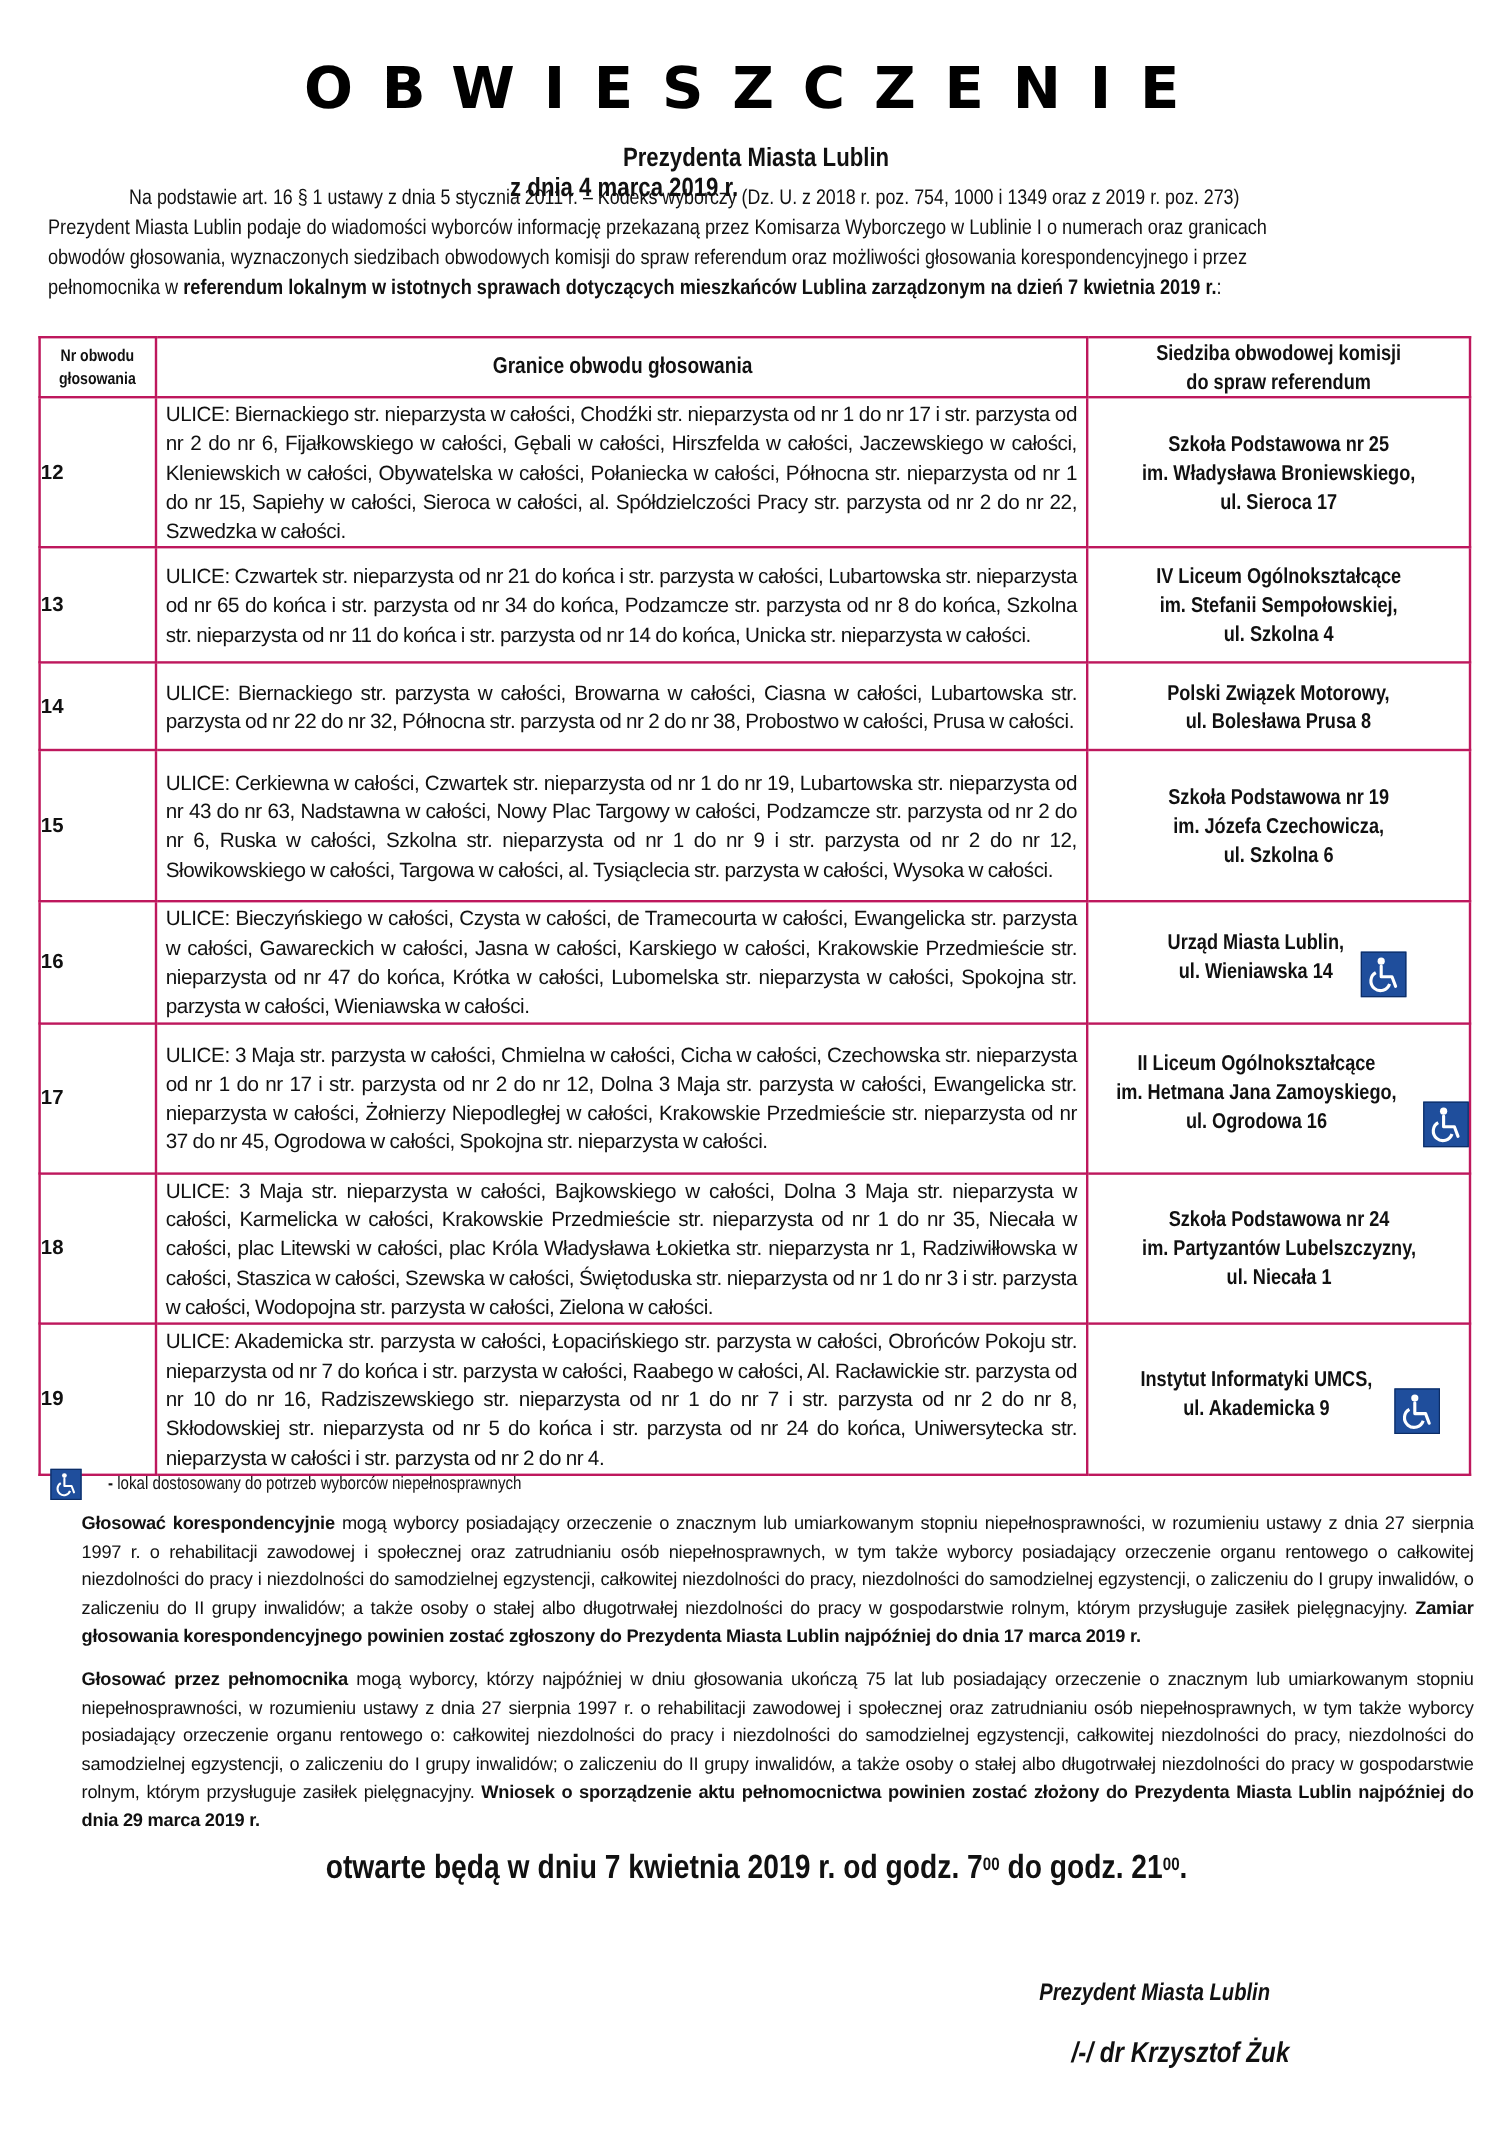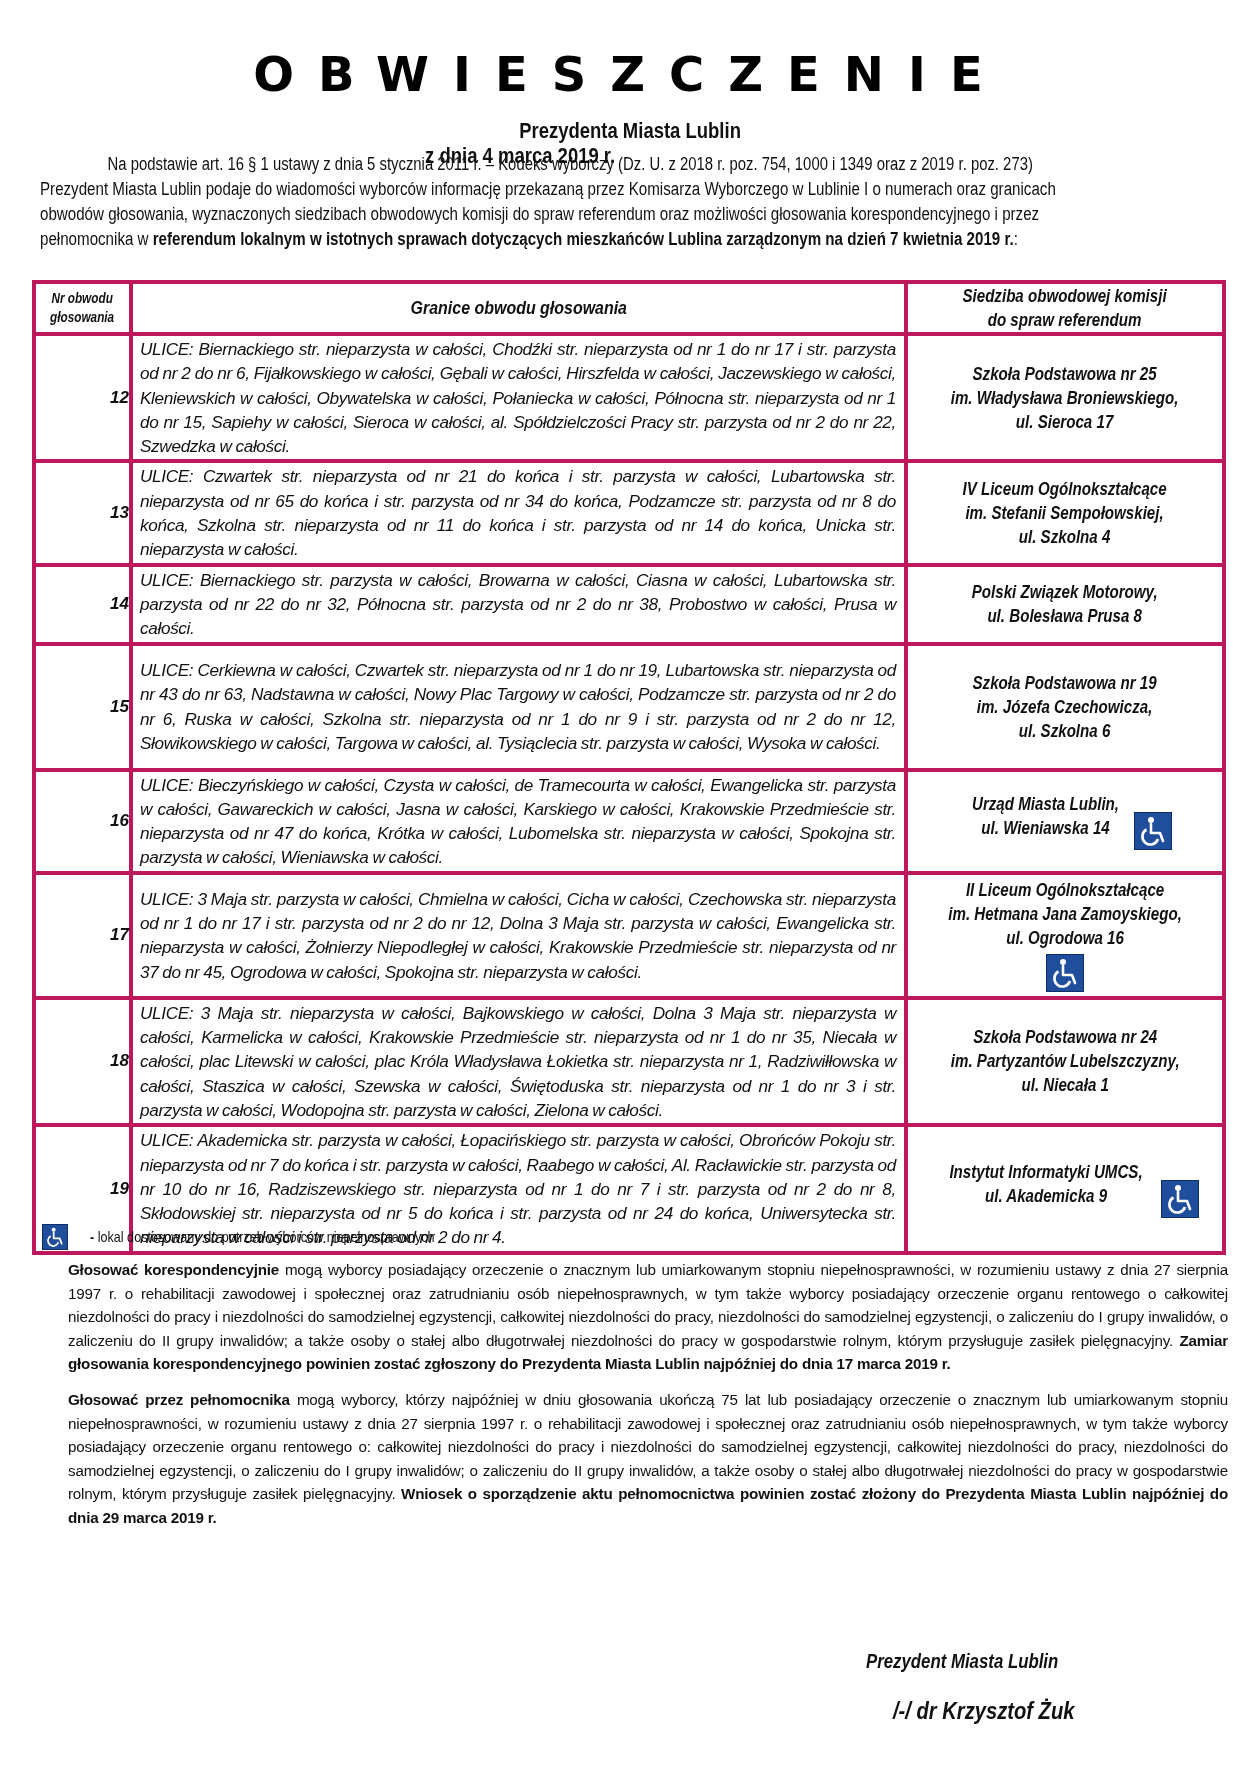--- a/index.html
+++ b/index.html
@@ -5,29 +5,29 @@
   html, body { margin:0; padding:0; background:#ffffff; }
   body { width:1260px; height:1782px; position:relative; overflow:hidden; color:#111; font-family:"Liberation Sans", sans-serif; }
   .narrow { display:inline-block; transform:scaleX(0.84); transform-origin:center top; white-space:nowrap; }
   #title { position:absolute; top:34px; left:0; width:1260px; text-align:center; font-weight:bold; font-size:48px; letter-spacing:24px; line-height:80px; color:#000; font-family:"DejaVu Sans", sans-serif; }
   #sub1 { position:absolute; top:118px; left:0; width:1260px; text-align:center; font-weight:bold; font-size:22px; line-height:26px; }
   #sub2 { position:absolute; top:143px; left:0; width:1040px; text-align:center; font-weight:bold; font-size:22px; line-height:26px; }
   #intro { position:absolute; top:152px; left:40px; width:1190px; font-size:17.6px; line-height:25px; text-align:justify; }
   #intro .ln { display:block; white-space:nowrap; transform-origin:left top; }
   #intro .first { padding-left:80px; }
   table.obw { position:absolute; top:280px; left:32px; width:1194px; border-collapse:collapse; table-layout:fixed; }
-  table.obw td, table.obw th { border:4px solid #be185d; padding:0; vertical-align:middle;font-style:italic; }
+  table.obw td, table.obw th { border:2px solid #be185d; padding:0; vertical-align:middle; }
   table.obw th { font-weight:bold; text-align:center; }
   .c1 { width:97px; }
   .c2 { width:775px; }
   .c3 { width:318px; }
   .hdr-nr { font-size:14px; line-height:19px; }
   .hdr-gr { font-size:19px; }
   .hdr-sd { font-size:18px; line-height:24px; }
-  .nr { text-align:right; font-weight:bold; font-size:17px; }
+  .nr { text-align:left; font-weight:bold; font-size:17px; }
   .streets { font-size:17.2px; line-height:24.3px; padding:1px 8px 1px 7px !important; text-align:justify; letter-spacing:-0.35px; word-spacing:-0.5px; }
   .seat { text-align:center; font-weight:bold; font-size:18px; line-height:24px; }
   .wc { display:inline-block; width:36px; height:36px; background:#1f4e9c; border:1px solid #0c2d66; margin-top:4px; vertical-align:middle; }
   .wc svg { display:block; }
   #legend { position:absolute; top:1224px; left:42px; font-size:15px; line-height:22px; display:flex; align-items:center; gap:22px; }
   #legend .wc { width:24px; height:24px; margin-top:0; }
   .para { position:absolute; left:40px; width:1188px; font-size:15.2px; line-height:23.6px; text-align:justify; letter-spacing:-0.2px; }
   .para .indent { padding-left:28px; }
   #p1 { top:1258px; }
   #p2 { top:1388px; }
@@ -136,16 +136,17 @@
   </div>
 </div>
 
 <div id="p2" class="para">
   <div class="indent">
     <b>Głosować przez pełnomocnika</b><span> mogą wyborcy, którzy najpóźniej w dniu głosowania ukończą 75 lat lub posiadający orzeczenie o znacznym lub umiarkowanym stopniu niepełnosprawności, w rozumieniu ustawy z dnia 27 sierpnia 1997 r. o rehabilitacji zawodowej i społecznej oraz zatrudnianiu osób niepełnosprawnych, w tym także wyborcy posiadający orzeczenie organu rentowego o: całkowitej niezdolności do pracy i niezdolności do samodzielnej egzystencji, całkowitej niezdolności do pracy, niezdolności do samodzielnej egzystencji,  o zaliczeniu do I grupy inwalidów; o zaliczeniu do II grupy inwalidów, a także osoby o stałej albo długotrwałej niezdolności do pracy w gospodarstwie rolnym, którym przysługuje zasiłek pielęgnacyjny. </span><b>Wniosek o sporządzenie aktu pełnomocnictwa powinien zostać złożony do Prezydenta Miasta Lublin najpóźniej do dnia 29 marca 2019 r.</b>
   </div>
 </div>
 
 <div id="closing">
+  <div><span class="narrow"><span>otwarte będą w dniu 7 kwietnia 2019 r. od godz. 7</span><sup>00</sup><span> do godz. 21</span><sup>00</sup><span>.</span></span></div>
 </div>
 
 <div id="sign1"><span class="narrow" style="transform-origin:left top">Prezydent Miasta Lublin</span></div>
 <div id="sign2"><span class="narrow" style="transform-origin:left top">/-/ dr Krzysztof Żuk</span></div>
 
 </body></html>

